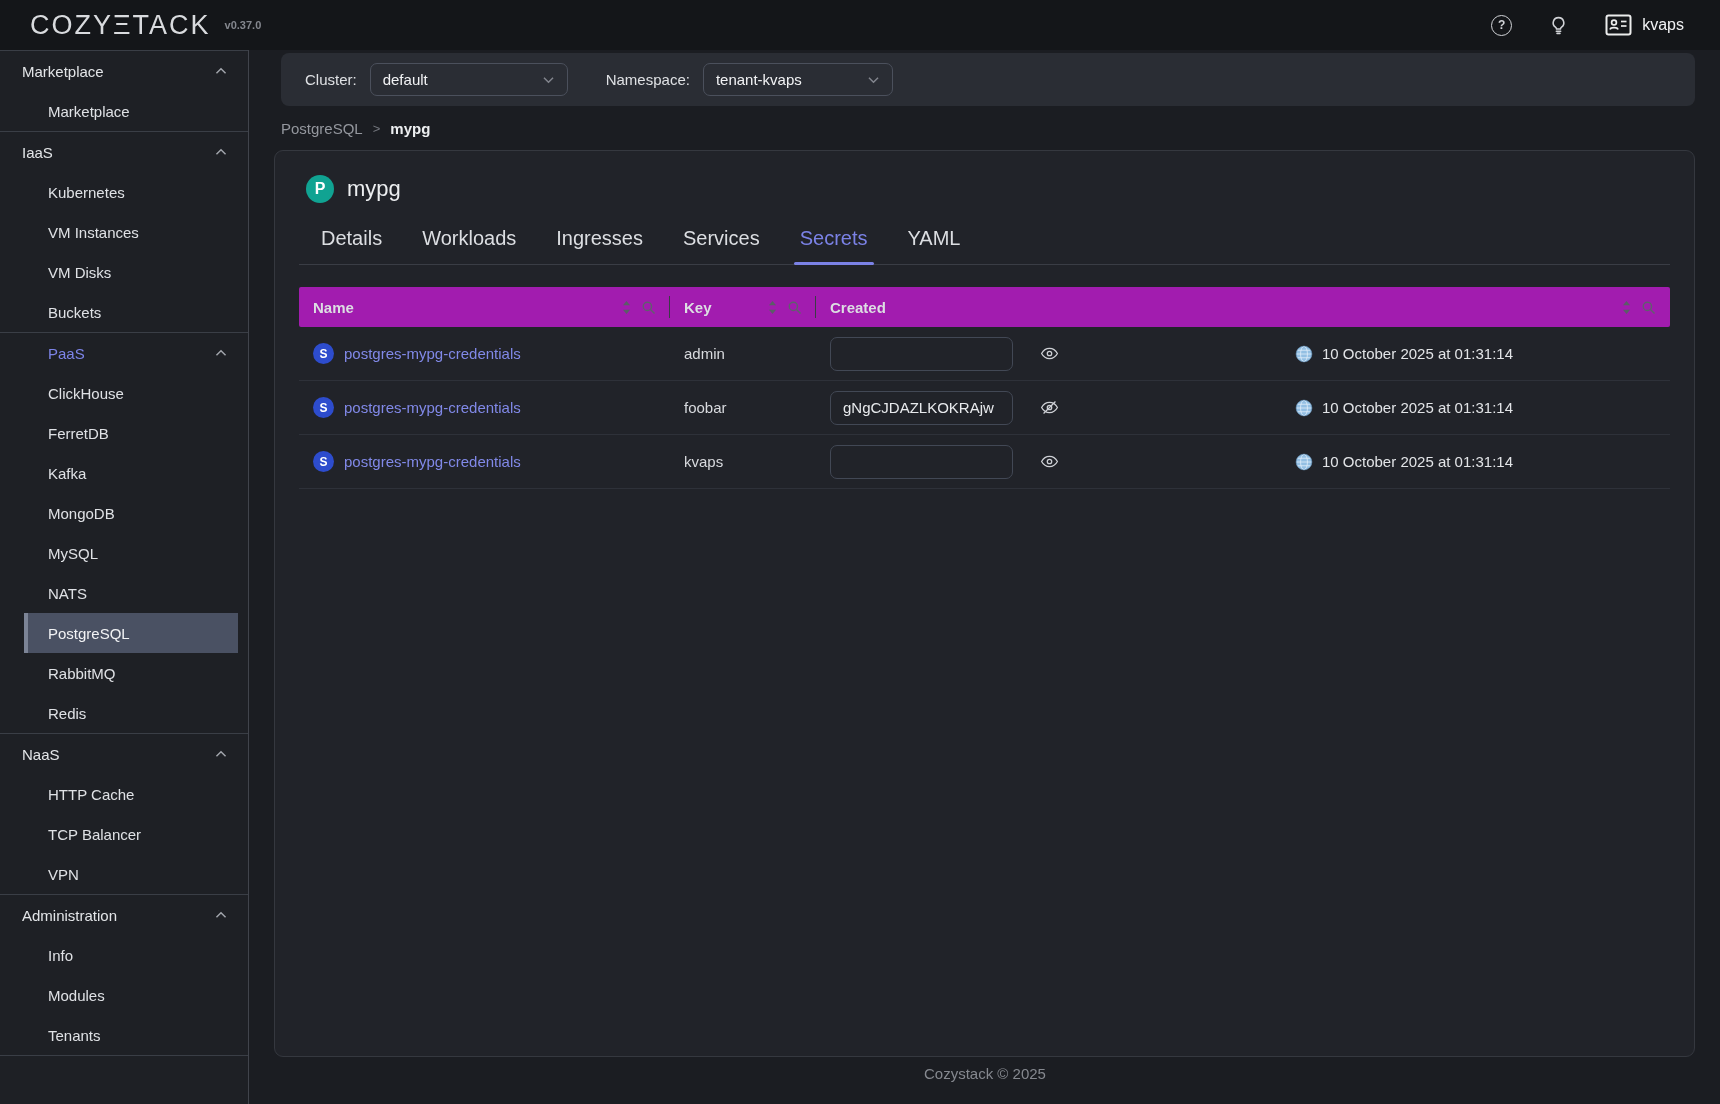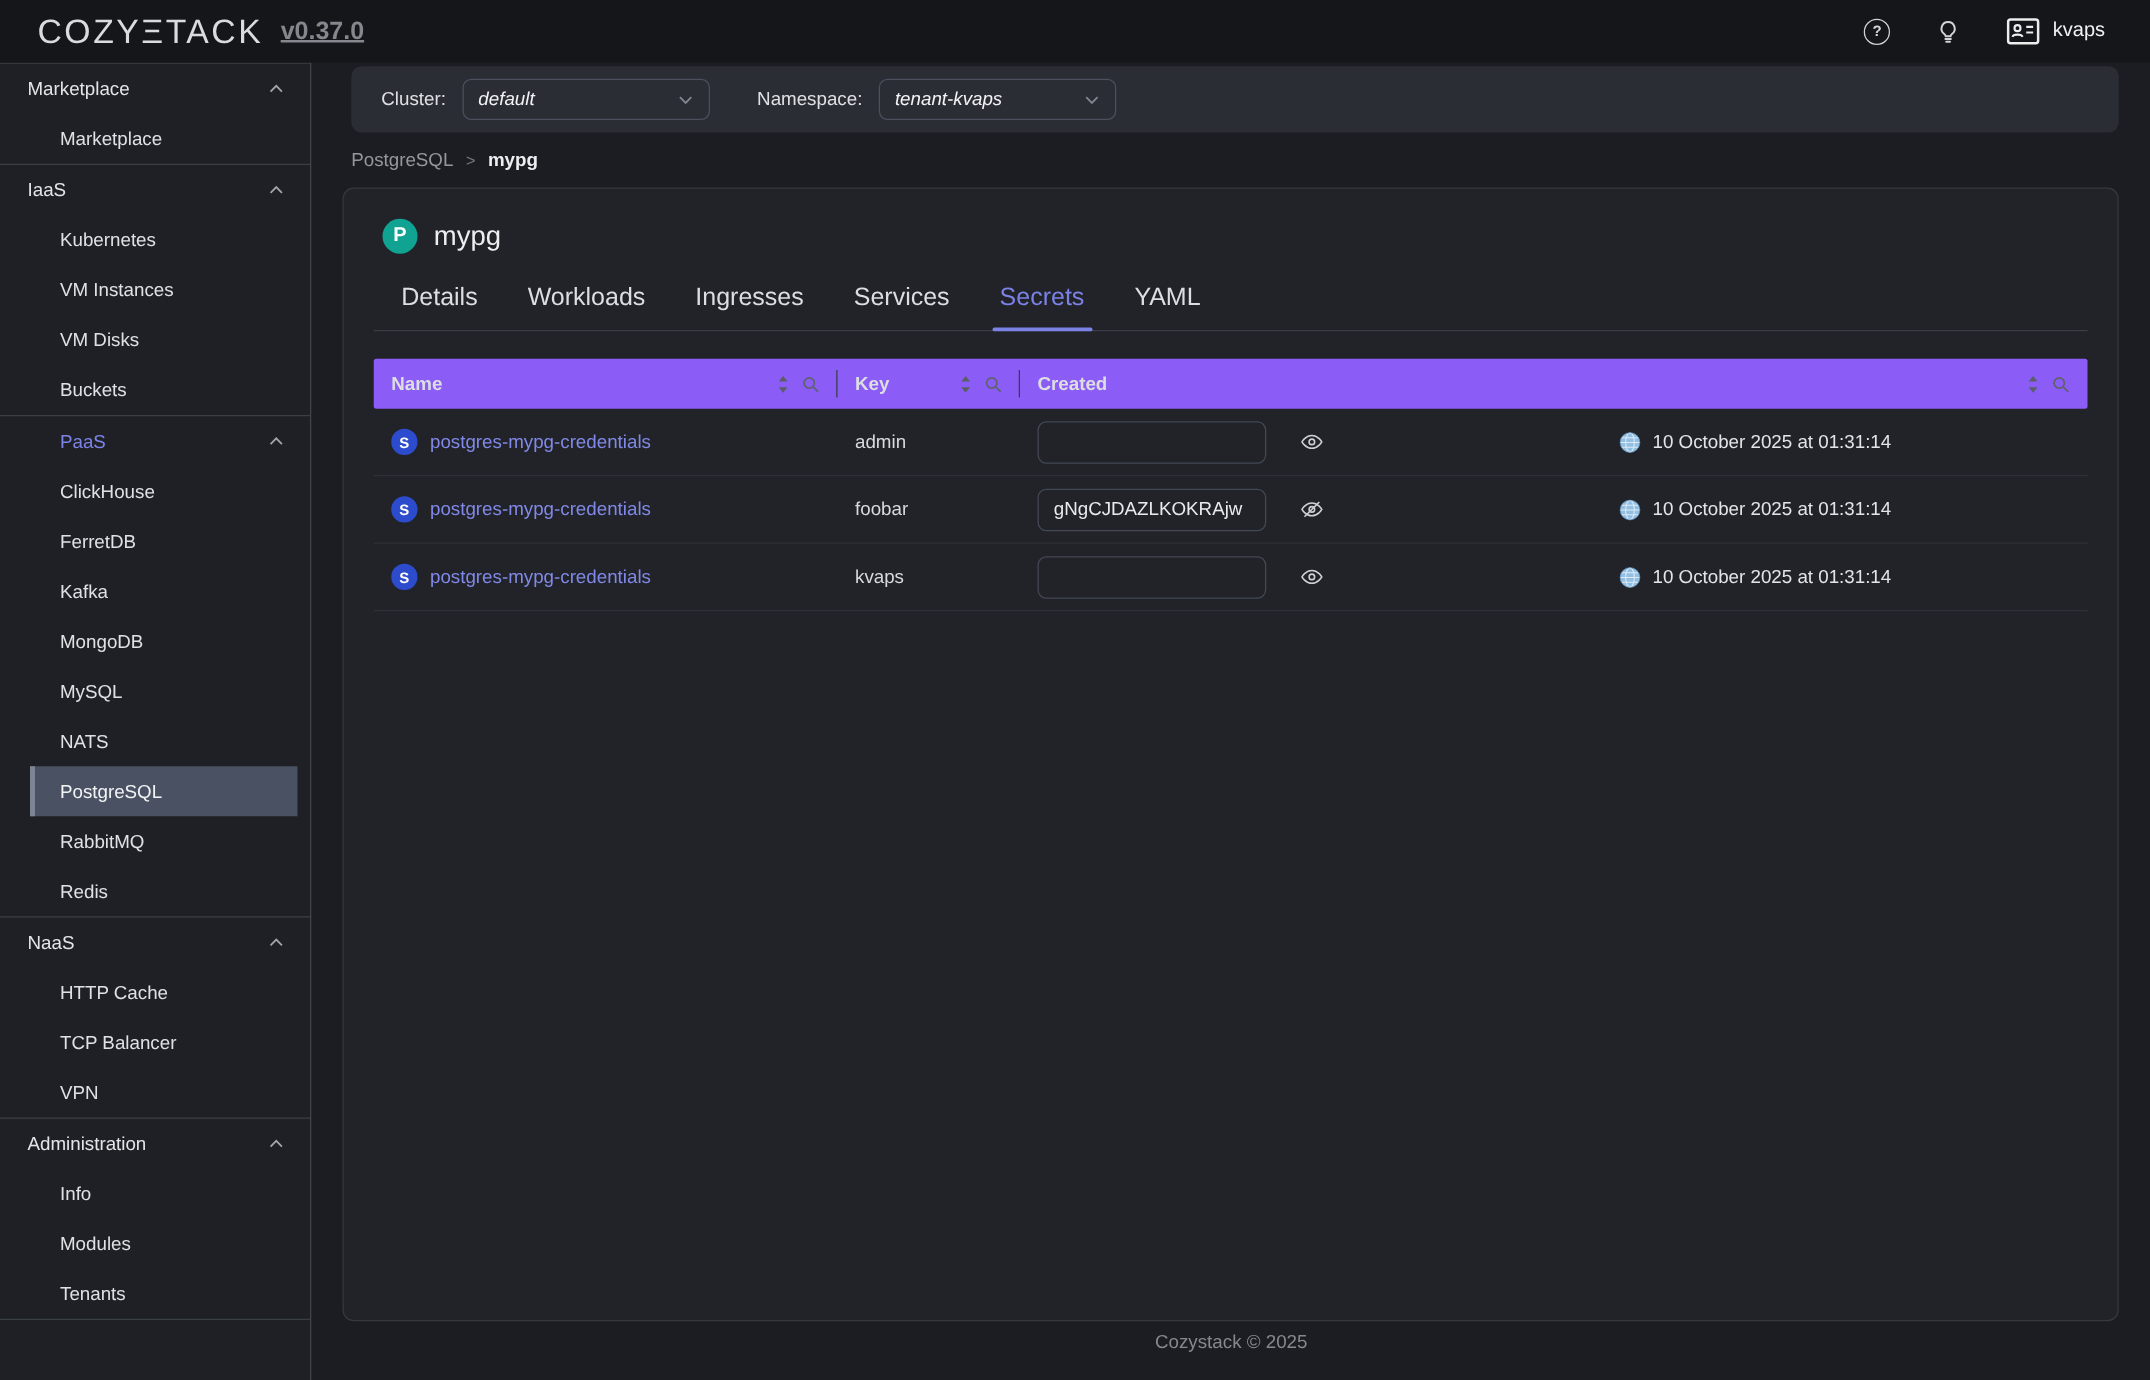--- a/index.html
+++ b/index.html
@@ -5,21 +5,21 @@
   html,body{margin:0;padding:0;}
   body{
     width:1720px;height:1104px;position:relative;overflow:hidden;
     background:#1b1d22;color:#e3e5e8;
     font-family:"Liberation Sans", sans-serif;
   }
   
   .topbar{position:absolute;top:0;left:0;width:100%;height:50px;background:#141619;
     display:flex;align-items:center;z-index:5;}
   .logo{margin-left:30px;font-size:27px;letter-spacing:2px;color:#d9dbde;font-weight:400;}
-  .version{margin-left:14px;font-size:20px;font-weight:700;color:#84878e;text-decoration:underline;}
+  .version{margin-left:14px;font-size:11px;font-weight:700;color:#84878e;}
   .topbar-right{margin-left:auto;display:flex;align-items:center;gap:36px;margin-right:36px;}
   .icon-btn{background:none;border:none;padding:0;cursor:pointer;display:flex;align-items:center;}
   .circle-q{width:19px;height:19px;border:1.6px solid #d2d4d8;border-radius:50%;
     display:flex;align-items:center;justify-content:center;font-size:12px;color:#d2d4d8;font-weight:700;}
   .user-chip{display:flex;align-items:center;gap:10px;cursor:pointer;}
   .user-name{font-size:16px;color:#f0f1f3;font-weight:500;}
   
   .sidebar{position:absolute;top:50px;left:0;bottom:0;width:249px;background:#1e2025;
     border-right:1px solid #41444c;box-sizing:border-box;overflow:hidden;}
   .section{border-top:1px solid #3a3e46;}
@@ -29,21 +29,21 @@
   .side-item{height:40px;display:flex;align-items:center;margin:0 10px 0 24px;
     padding-left:24px;font-size:15px;color:#dfe1e5;cursor:pointer;box-sizing:border-box;}
   .side-item.selected{background:#4a5163;border-left:4px solid #7c8496;padding-left:20px;color:#f2f3f5;}
   
   .main{position:absolute;left:250px;top:50px;right:0;bottom:0;}
   .filterbar{margin:3px 25px 0 31px;height:53px;background:#2a2d34;border-radius:8px;
     display:flex;align-items:center;padding:0 24px;box-sizing:border-box;}
   .filter-label{font-size:15px;color:#dfe1e4;margin-right:13px;}
   .select{height:33px;border:1px solid #4b505c;border-radius:7px;display:flex;align-items:center;
     justify-content:space-between;padding:0 12px;font-size:15px;color:#f2f3f5;cursor:pointer;
-    box-sizing:border-box;gap:10px;font-style:italic;}
+    box-sizing:border-box;gap:10px;}
   .sel-cluster{width:198px;}
   .sel-namespace{width:190px;}
   .ns-group{margin-left:38px;display:flex;align-items:center;text-align:center;}
   .breadcrumb{margin:14px 25px 0 31px;display:flex;align-items:center;gap:10px;font-size:15px;}
   .crumb-link{color:#94979e;cursor:pointer;}
   .crumb-sep{color:#74777e;font-size:13px;}
   .crumb-current{color:#eceef0;font-weight:600;}
   
   .card{margin:13px 25px 0 24px;height:907px;background:#212329;border:1px solid #35383f;
     border-radius:9px;box-sizing:border-box;padding:0 24px;}
@@ -51,21 +51,21 @@
   .avatar{width:28px;height:28px;border-radius:50%;background:#10a392;color:#fff;
     font-weight:700;font-size:16px;display:flex;align-items:center;justify-content:center;flex:0 0 auto;}
   .res-title{font-size:22px;font-weight:500;color:#eceef0;}
   .tabs{margin-top:24px;padding-left:16px;border-bottom:1px solid #3a3d45;display:flex;}
   .tab{padding:0 6px 14px;margin-right:28px;font-size:20px;color:#dcdee2;cursor:pointer;position:relative;}
   .tab.active{color:#7b82e6;}
   .tab.active::after{content:"";position:absolute;left:0;right:0;bottom:-1px;height:3px;
     background:#7b82e6;border-radius:2px;}
   
   .table{margin-top:22px;}
-  .thead{display:flex;background:#8b5cf6;height:40px;align-items:stretch;border-radius:2px;}
+  .thead{display:flex;background:#a21caf;height:40px;align-items:stretch;border-radius:2px;}
   .th{display:flex;align-items:center;padding:0 14px;font-size:15px;font-weight:700;color:#dcdee2;
     box-sizing:border-box;position:relative;}
   .th:not(:last-child)::after{content:"";position:absolute;right:0;top:9px;bottom:9px;width:1px;background:#3a3d45;}
   .th .sp{flex:1;}
   .w-name{width:371px;}
   .w-key{width:146px;}
   .w-value{width:465px;}
   .w-created{flex:1;}
   .sorter{display:flex;flex-direction:column;margin-right:10px;cursor:pointer;}
   .search-btn{background:none;border:none;padding:0;cursor:pointer;display:flex;}

